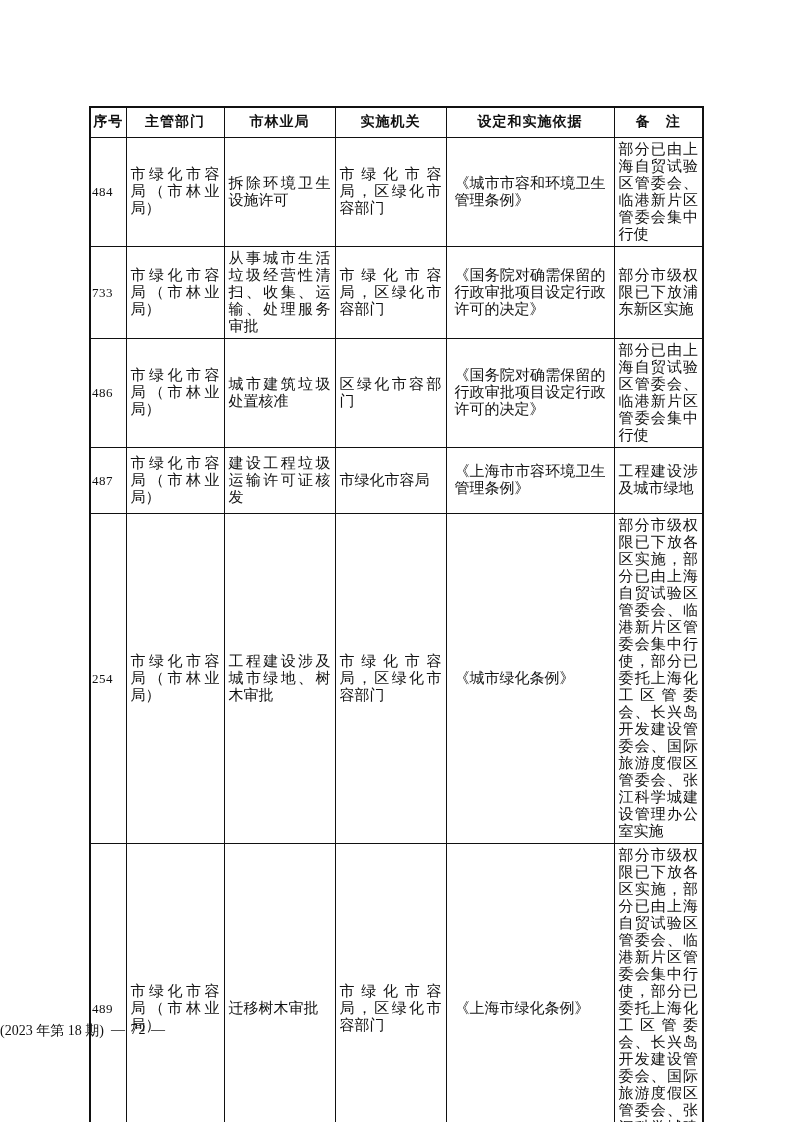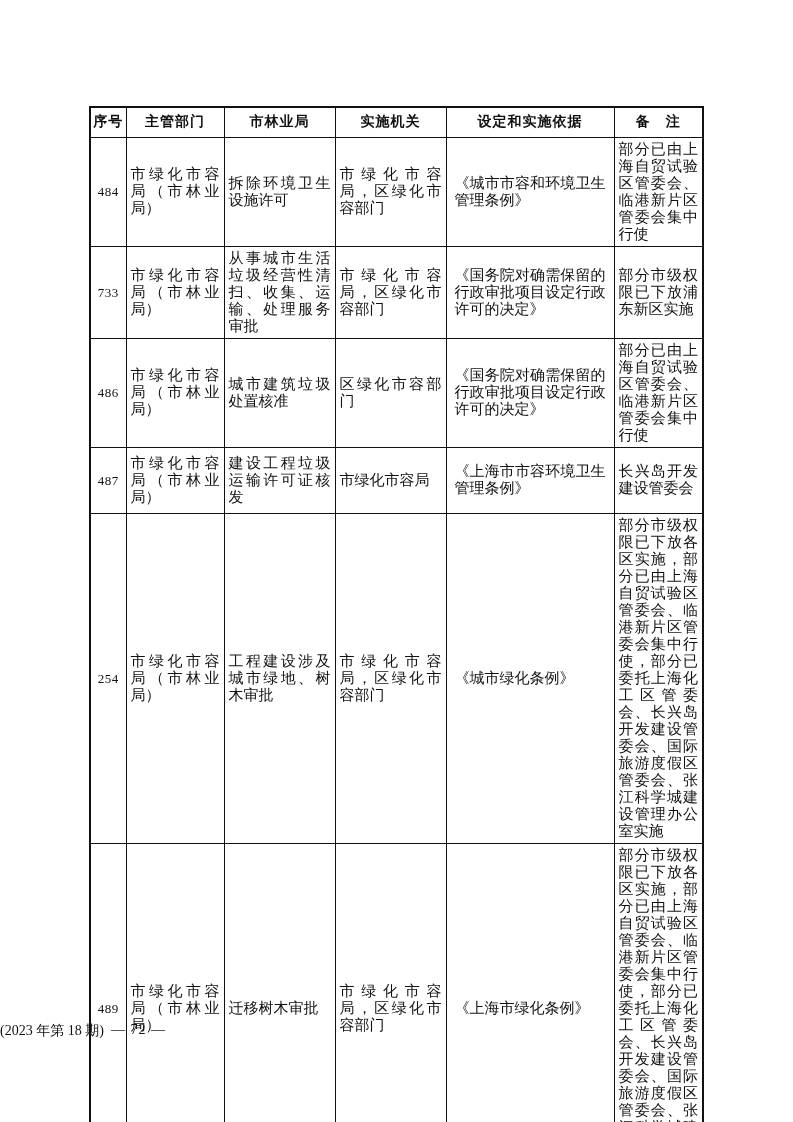--- a/index.html
+++ b/index.html
@@ -43,21 +43,21 @@
   }
   .gov-table td {
     font-size: 15px;
     line-height: 17px;
     padding: 3px 4px;
     text-align: justify;
     text-justify: inter-ideograph;
     word-break: break-all;
   }
   td.cell-serial {
-    text-align: center;
+    text-align: left;
     padding: 3px 1px;
     font-size: 13px;
     letter-spacing: 0.5px;
   }
   td.cell-basis {
     padding: 14px 8px;
   }
   .footer {
     position: absolute;
     left: 0;
@@ -128,21 +128,21 @@
         <td class="cell-agency">区绿化市容部门</td>
         <td class="cell-basis">《国务院对确需保留的行政审批项目设定行政许可的决定》</td>
         <td class="cell-note">部分已由上海自贸试验区管委会、临港新片区管委会集中行使</td>
       </tr>
       <tr style="height:66px">
         <td class="cell-serial">487</td>
         <td class="cell-dept">市绿化市容局（市林业局）</td>
         <td class="cell-item">建设工程垃圾运输许可证核发</td>
         <td class="cell-agency">市绿化市容局</td>
         <td class="cell-basis">《上海市市容环境卫生管理条例》</td>
-        <td class="cell-note">长兴岛开发建设管委会</td>
+        <td class="cell-note">工程建设涉及城市绿地</td>
       </tr>
       <tr style="height:271px">
         <td class="cell-serial">254</td>
         <td class="cell-dept">市绿化市容局（市林业局）</td>
         <td class="cell-item">工程建设涉及城市绿地、树木审批</td>
         <td class="cell-agency">市绿化市容局，区绿化市容部门</td>
         <td class="cell-basis">《城市绿化条例》</td>
         <td class="cell-note">部分市级权限已下放各区实施，部分已由上海自贸试验区管委会、临港新片区管委会集中行使，部分已委托上海化工区管委会、长兴岛开发建设管委会、国际旅游度假区管委会、张江科学城建设管理办公室实施</td>
       </tr>
       <tr style="height:271px">

